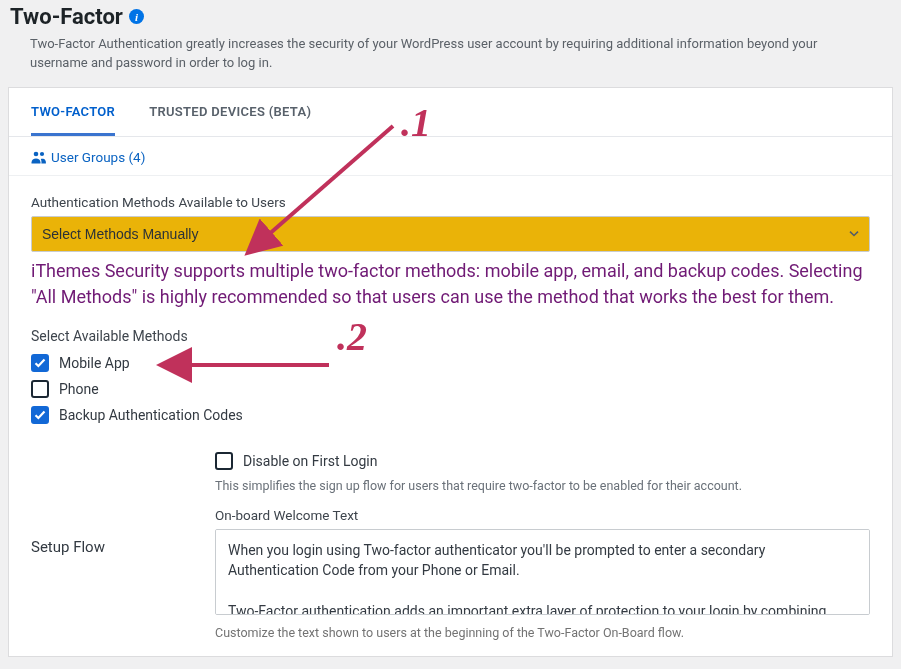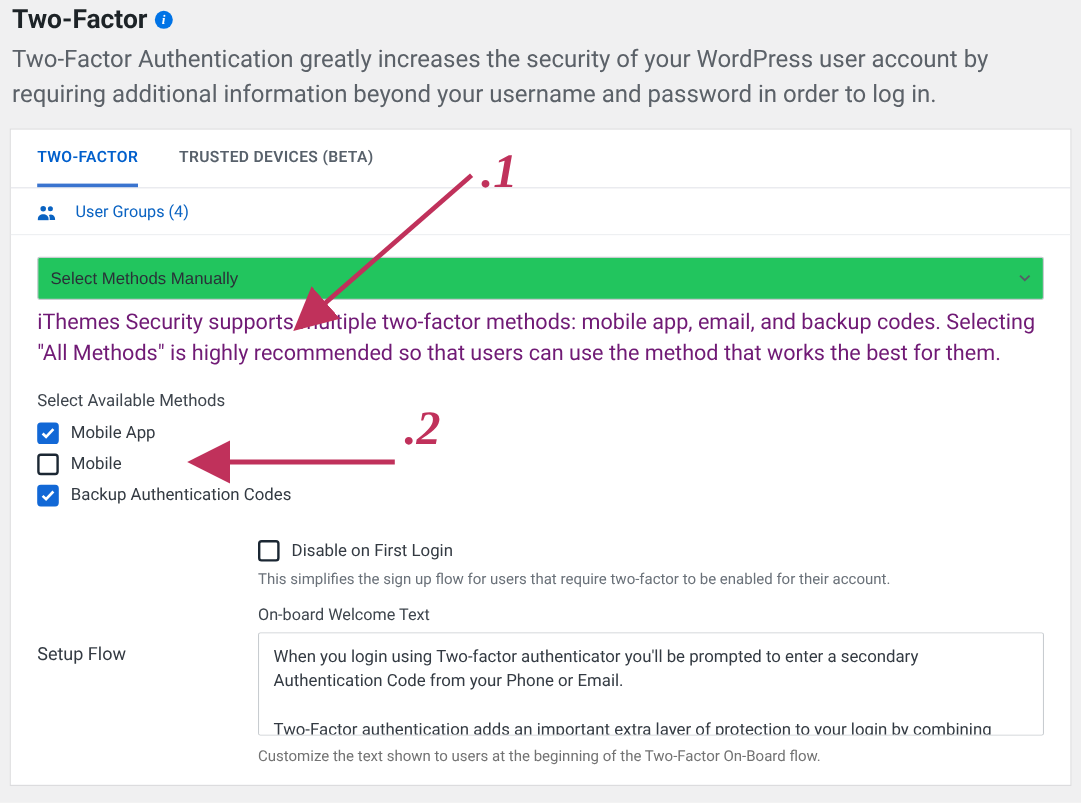--- a/index.html
+++ b/index.html
@@ -29,25 +29,26 @@
       color: #fff;
       font-size: 11px;
       font-weight: 700;
       display: inline-flex;
       align-items: center;
       justify-content: center;
       font-family: Georgia, serif;
       font-style: italic;
     }
     .page-desc {
-      font-size: 20px;
+      font-size: 13px;
       color: #5b6168;
       line-height: 1.45;
       max-width: 820px;
       padding: 2px 2px 14px 2px;
+      margin-left: 20px;
     }
     .card {
       background: #fff;
       border: 1px solid #dcdcde;
       position: relative;
     }
     .tabs {
       display: flex;
       border-bottom: 1px solid #e5e7eb;
       padding-left: 22px;
@@ -64,21 +65,21 @@
     }
     .tab.active {
       color: #005fcc;
       border-bottom-color: #3a74cf;
     }
     .subbar {
       padding: 12px 22px 10px 22px;
       border-bottom: 1px solid #eef0f2;
       display: flex;
       align-items: center;
-      gap: 16px;
+      gap: 4px;
       color: #0a63c2;
       font-size: 13.5px;
     }
     .ug-icon {
       color: #0a63c2;
       display: inline-flex;
     }
     .content {
       padding: 18px 22px 16px 22px;
     }
@@ -88,21 +89,21 @@
       margin-bottom: 6px;
     }
     .select-row {
       position: relative;
     }
     select.full {
       width: 100%;
       height: 36px;
       border: 1px solid #c8ccd0;
       border-radius: 2px;
-      background: #22c55e;
+      background: #eab308;
       padding: 0 28px 0 10px;
       font-size: 14px;
       color: #2a3138;
       appearance: none;
       -webkit-appearance: none;
     }
     .select-chevron {
       position: absolute;
       right: 10px;
       top: 50%;
@@ -221,20 +222,21 @@
             <circle cx="11" cy="4" r="2.1"></circle>
             <path d="M0.5 12.5c0-2.6 2.1-4 4.5-4s4.5 1.4 4.5 4v1H0.5z"></path>
             <path d="M9.8 9.1c1-0.6 2.3-0.6 3.2 0 1.2 0.7 1.9 1.9 1.9 3.3v1H10.3c0.1-0.3 0.2-0.7 0.2-1 0-1.3-0.3-2.4-0.7-3.3z"></path>
           </g>
         </svg>
     </span>
     <span>User Groups (4)</span>
   </div>
 
   <div class="content">
+    <div class="field-label">Authentication Methods Available to Users</div>
     <div class="select-row">
       <select class="full">
         <option>Select Methods Manually</option>
       </select>
       <span class="select-chevron">
         <svg width="12" height="12" viewBox="0 0 12 12">
             <path fill="none" stroke="currentColor" stroke-width="1.6" d="M2 4.2 6 8l4-3.8"></path>
           </svg>
       </span>
     </div>
@@ -245,21 +247,21 @@
     <div class="check-row">
       <span class="chk checked">
         <svg width="12" height="10" viewBox="0 0 12 10">
             <path fill="none" stroke="#fff" stroke-width="2.2" d="M1.5 5.2 4.4 8 10.5 1.6"></path>
           </svg>
       </span>
       <span>Mobile App</span>
     </div>
     <div class="check-row">
       <span class="chk"></span>
-      <span>Mobile</span>
+      <span>Phone</span>
     </div>
     <div class="check-row">
       <span class="chk checked">
         <svg width="12" height="10" viewBox="0 0 12 10">
             <path fill="none" stroke="#fff" stroke-width="2.2" d="M1.5 5.2 4.4 8 10.5 1.6"></path>
           </svg>
       </span>
       <span>Backup Authentication Codes</span>
     </div>
 

